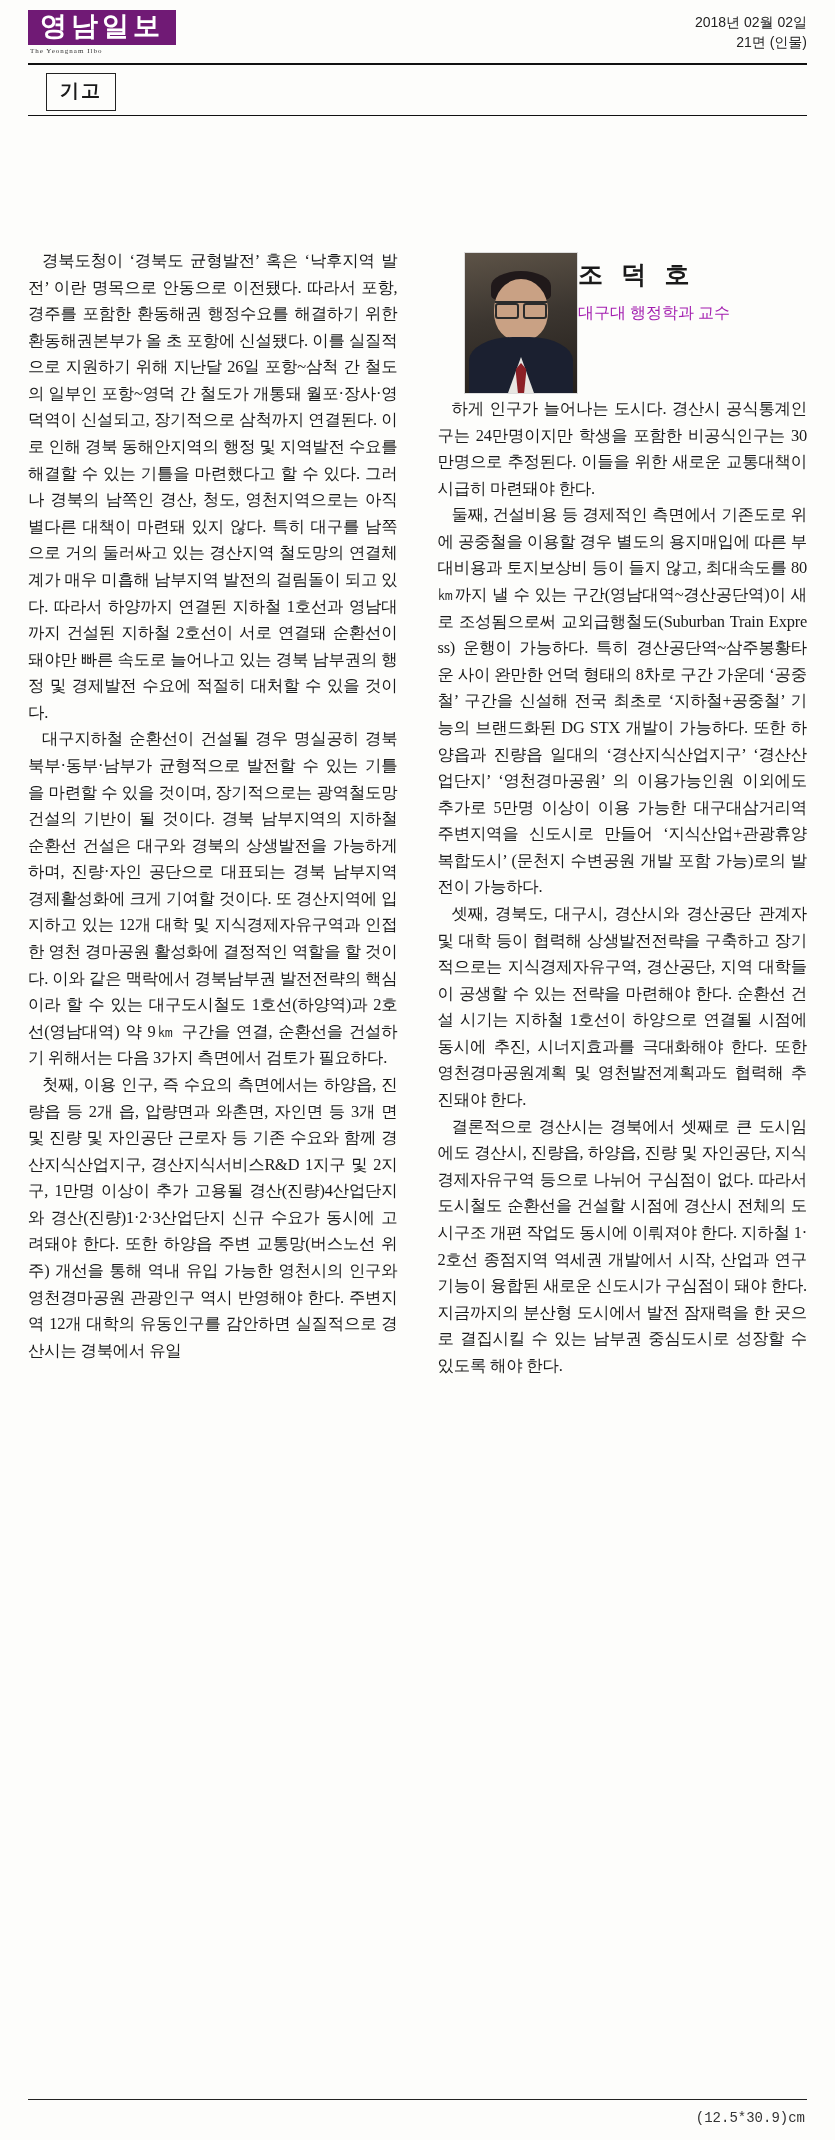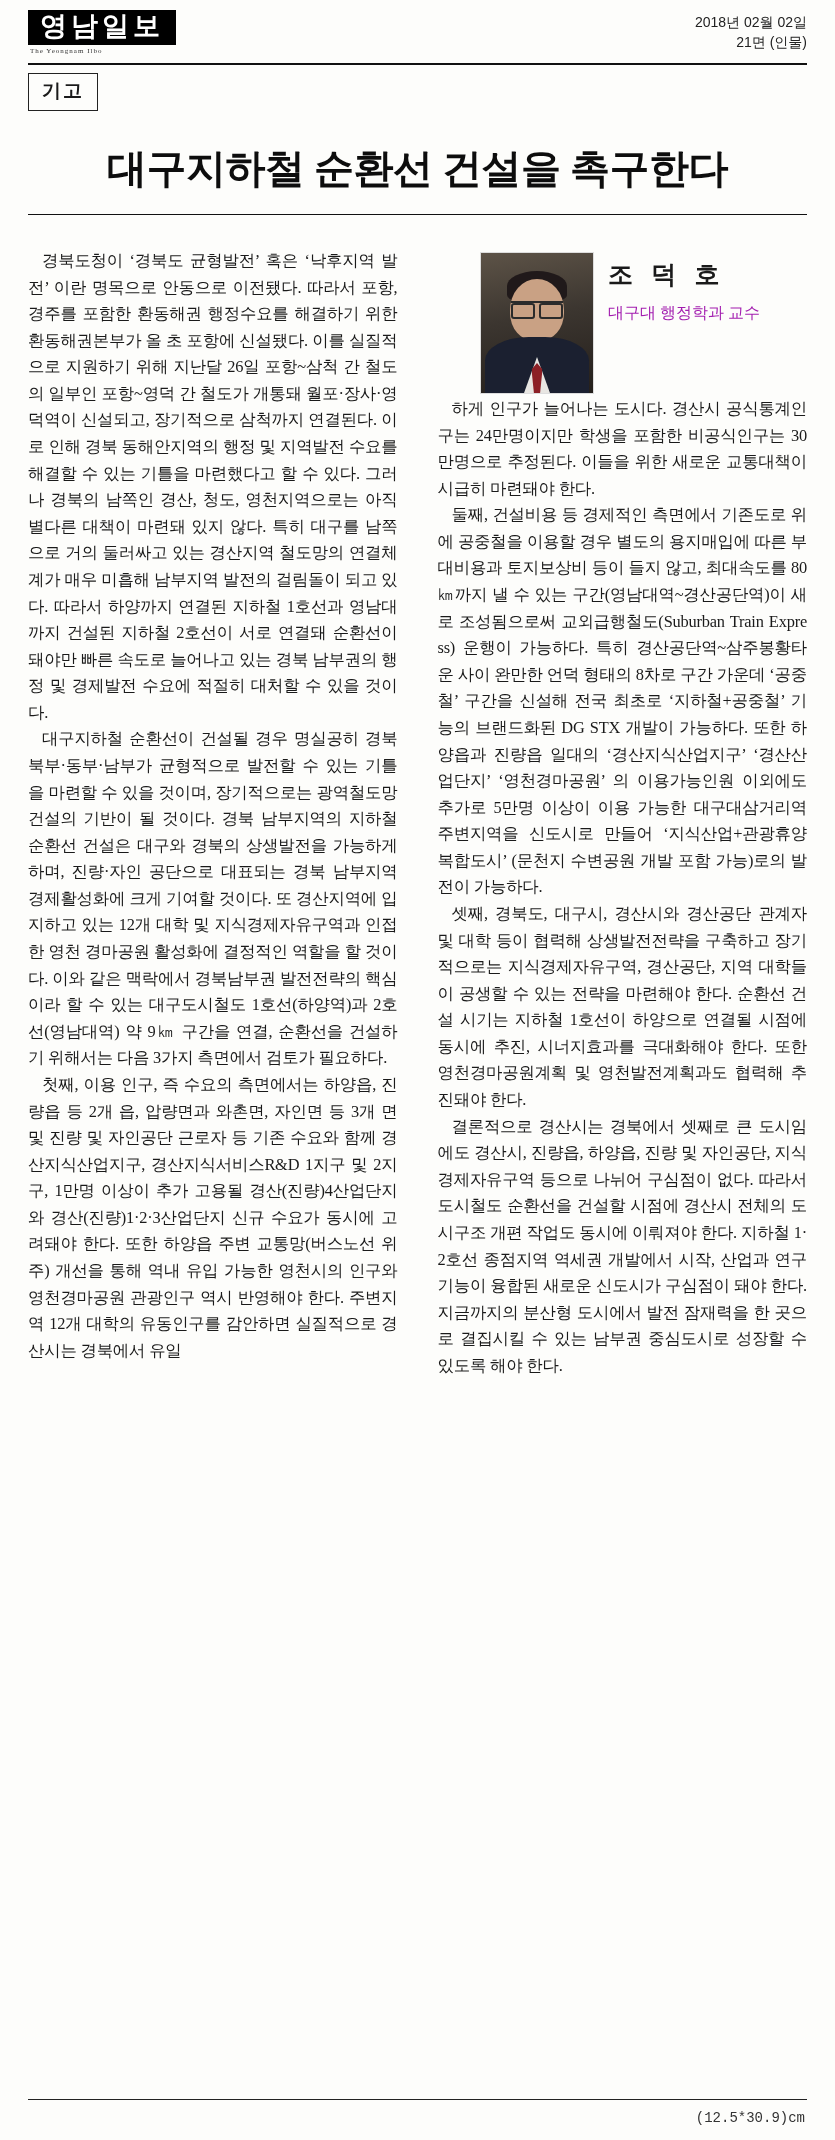--- a/index.html
+++ b/index.html
@@ -31,21 +31,21 @@
     align-items: flex-start;
     justify-content: space-between;
     padding: 10px 0 6px 0;
   }
   .logo-block {
     display: flex;
     flex-direction: column;
     align-items: flex-start;
   }
   .logo-main {
-    background: #000000;
+    background: #701a75;
     color: #fff;
     font-family: "Liberation Serif", serif;
     font-weight: bold;
     font-size: 27px;
     letter-spacing: 4px;
     padding: 3px 12px 5px 12px;
     line-height: 1;
   }
   .logo-sub {
     font-size: 7px;
@@ -67,20 +67,21 @@
   }
 
   .rule-thick {
     border-top: 2px solid #111;
     margin: 2px 0 0 0;
   }
 
   
   .section-tag-row {
     padding: 8px 0 4px 0;
+    margin-left: 18px;
   }
   .section-tag {
     display: inline-block;
     border: 1px solid #222;
     font-size: 19px;
     font-weight: bold;
     padding: 4px 13px 6px 13px;
     letter-spacing: 2px;
     font-family: "Liberation Serif", serif;
   }
@@ -96,26 +97,26 @@
     color: #0d0d0d;
   }
   .rule-under-headline {
     border-top: 1px solid #111;
     margin: 0 0 12px 0;
   }
 
   
   .author-area {
     position: absolute;
-    right: 12px;
+    right: 28px;
     top: 252px;
     width: 343px;
     display: flex;
     align-items: flex-start;
-    gap: 14px;
+    gap: 0;
   }
   .author-photo {
     width: 112px;
     height: 140px;
     background: linear-gradient(170deg, #5d5347 0%, #3c3630 45%, #241f1b 100%);
     position: relative;
     overflow: hidden;
     border: 1px solid #ddd;
     flex: 0 0 auto;
   }
@@ -269,21 +270,20 @@
       <div>21면 (인물)</div>
     </div>
   </div>
 
   <div class="rule-thick"></div>
 
   <div class="section-tag-row">
     <span class="section-tag">기고</span>
   </div>
 
-  <div class="headline">대구지하철 순환선 건설을 촉구한다</div>
   <div class="rule-under-headline"></div>
 
   <div class="author-area">
     <div class="author-photo">
       <div class="hair"></div>
       <div class="face"></div>
       <div class="glasses"></div>
       <div class="body"></div>
       <div class="shirt"></div>
       <div class="tie"></div>

